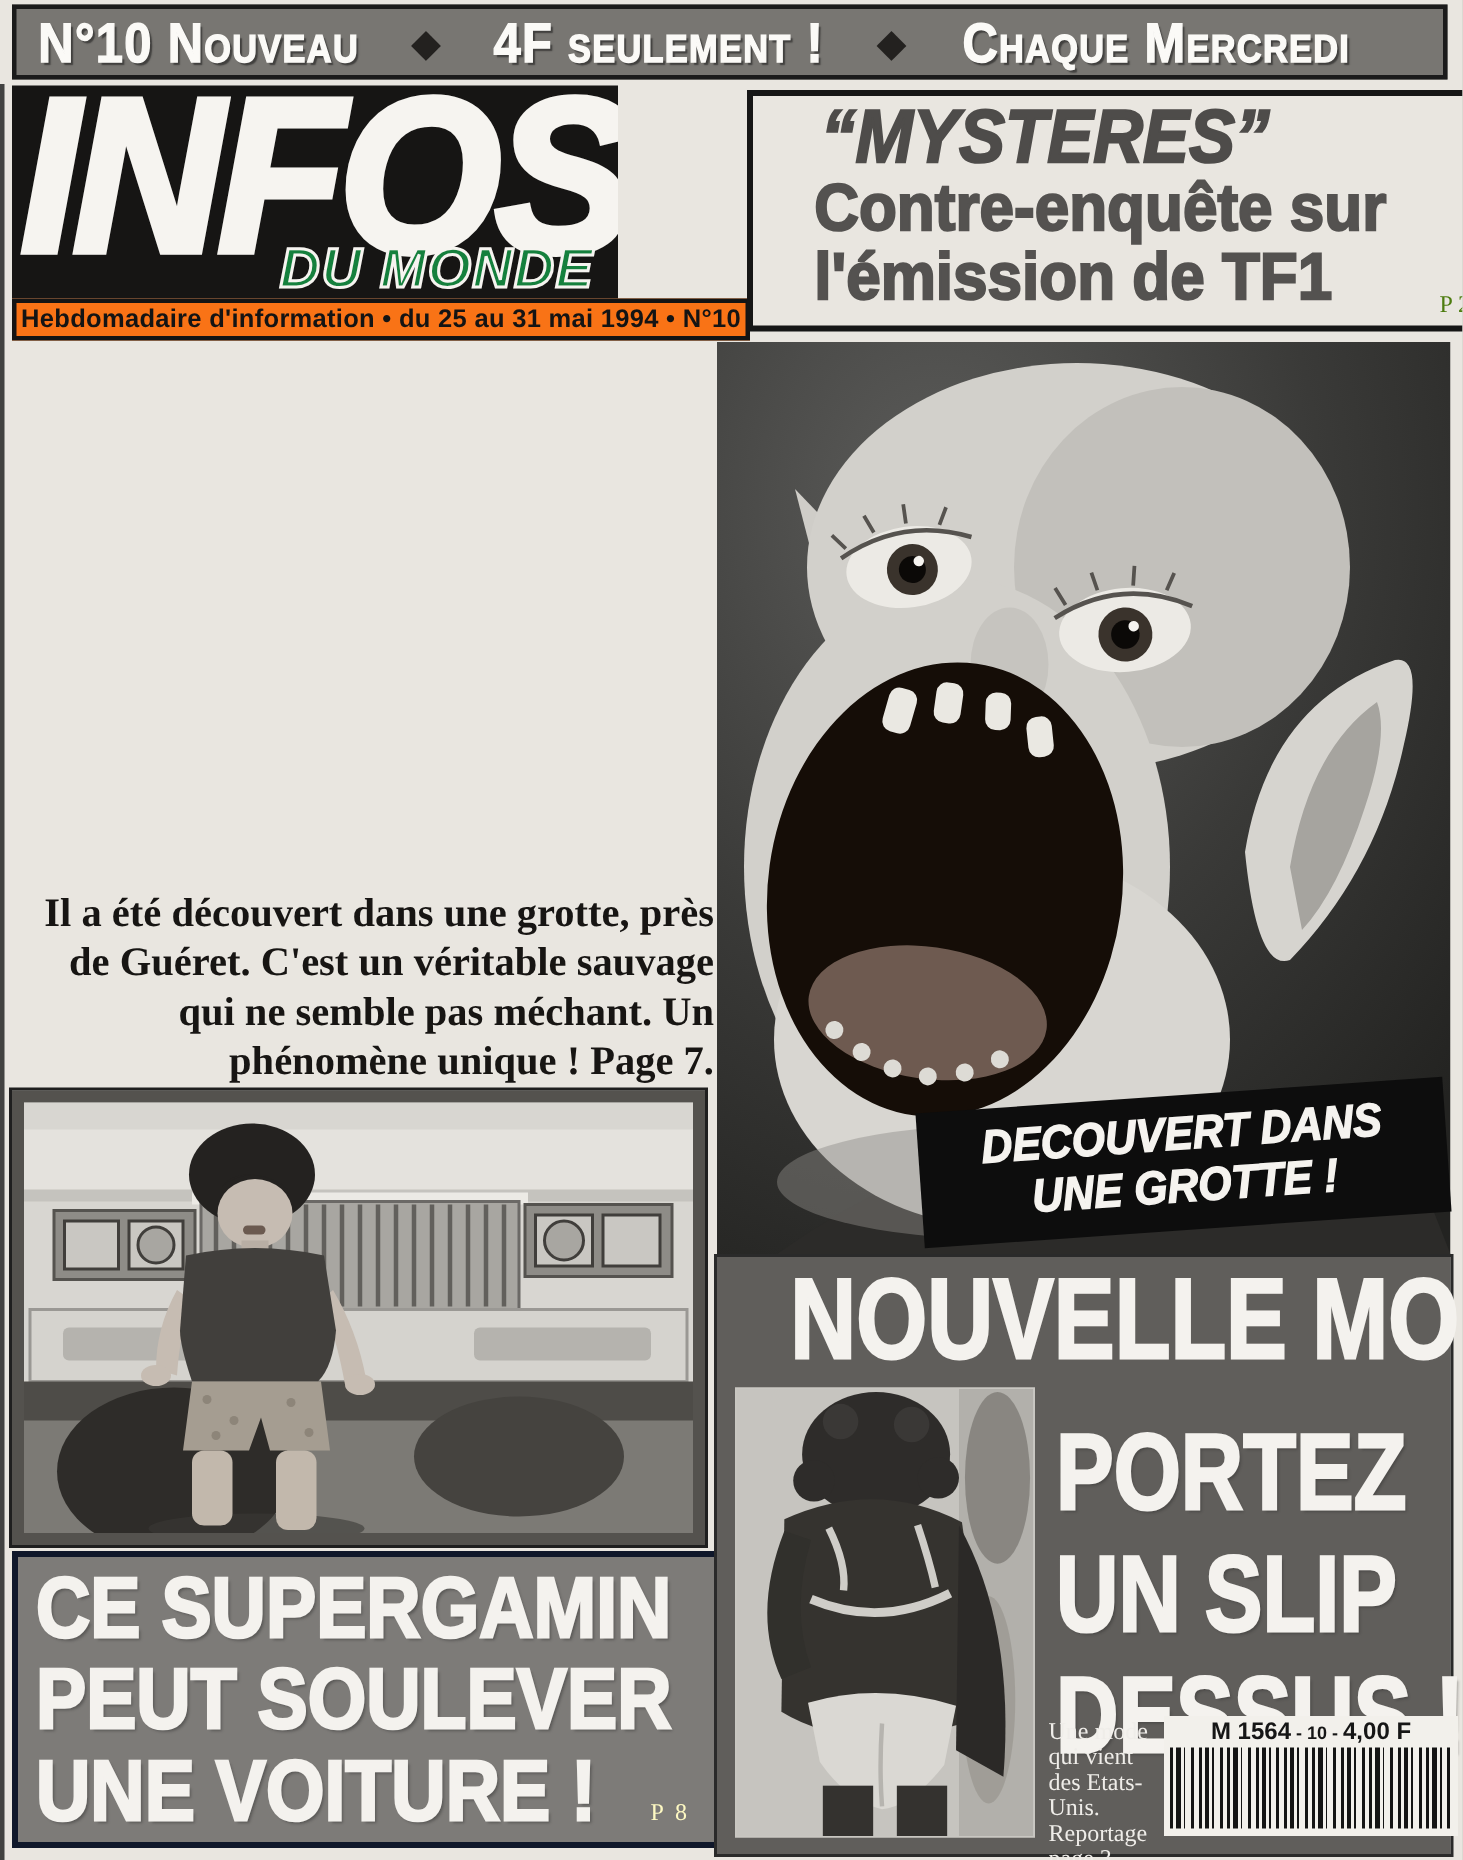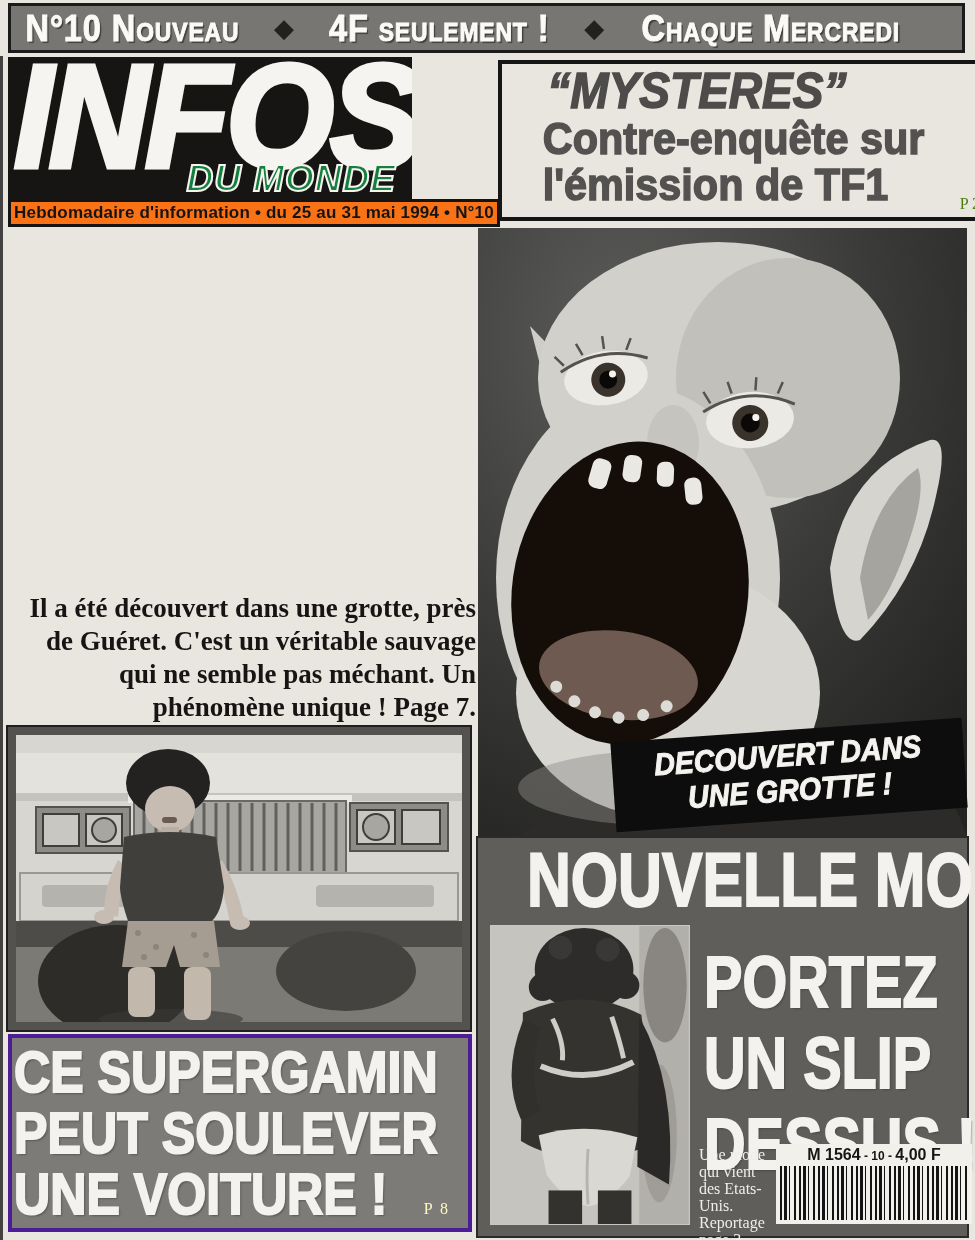--- a/index.html
+++ b/index.html
@@ -101,21 +101,21 @@
   
   .car-photo{
     position:absolute;left:8px;top:727px;width:446px;height:287px;
     border:8px solid #54524e;outline:2px solid #1f1f1f;background:#d8d6d1;
   }
   .car-photo svg{display:block;width:100%;height:100%;}
 
   
   .supergamin{
     position:absolute;left:8px;top:1034px;width:454px;height:186px;
-    background:#7d7b78;border:4px solid #4c1d95;padding-top:4px;padding-left:2px;
+    background:#7d7b78;border:4px solid #0f172a;padding-top:4px;padding-left:12px;
     box-sizing:content-box;
   }
   .supergamin .sl{
     display:block;color:#f4f2ee;font-weight:bold;font-size:57px;line-height:61px;
     transform:scaleX(.88);transform-origin:left center;
     -webkit-text-stroke:2px #f4f2ee;white-space:nowrap;
     text-shadow:2px 2px 2px rgba(30,30,30,.35);
   }
   .supergamin .pref{
     position:absolute;right:18px;bottom:10px;

